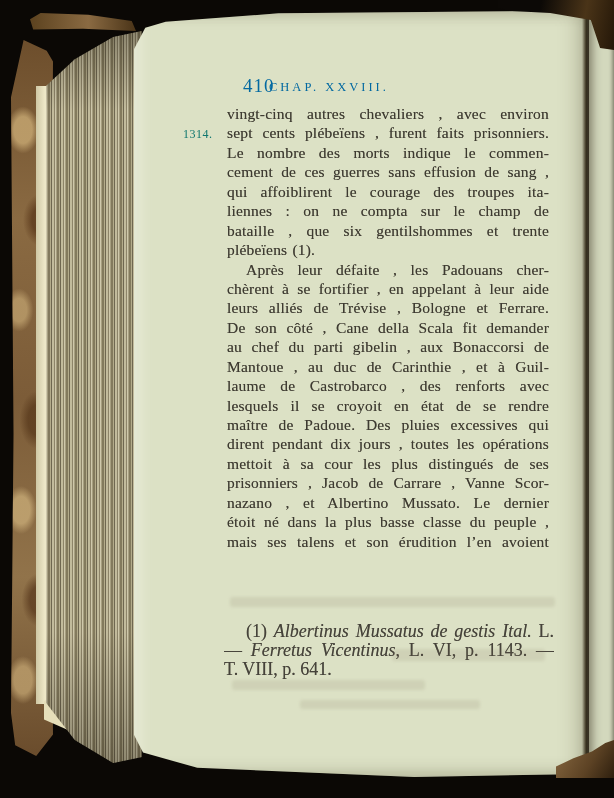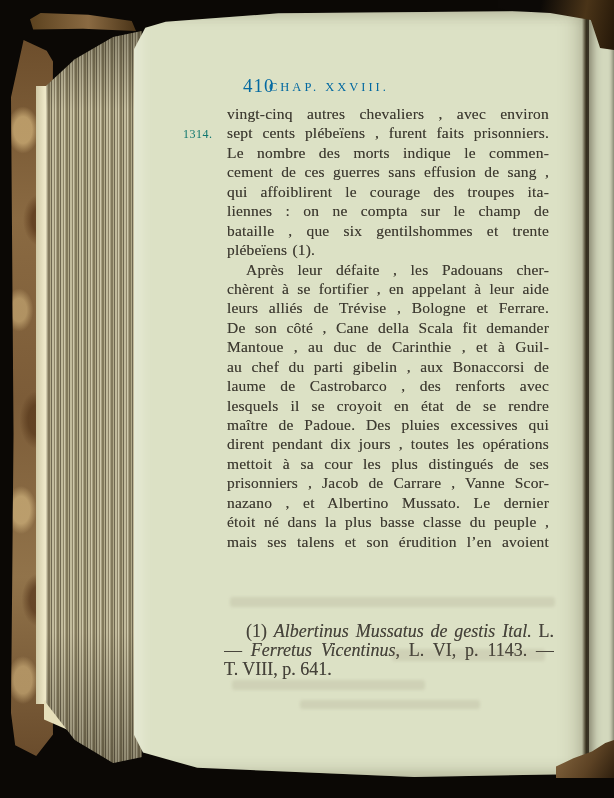--- a/index.html
+++ b/index.html
@@ -161,22 +161,22 @@
         <div class="line">Le nombre des morts indique le commen-</div>
         <div class="line">cement de ces guerres sans effusion de sang ,</div>
         <div class="line">qui affoiblirent le courage des troupes ita-</div>
         <div class="line">liennes : on ne compta sur le champ de</div>
         <div class="line">bataille , que six gentilshommes et trente</div>
         <div class="line nj">plébeïens (1).</div>
         <div class="line ind">Après leur défaite , les Padouans cher-</div>
         <div class="line">chèrent à se fortifier , en appelant à leur aide</div>
         <div class="line">leurs alliés de Trévise , Bologne et Ferrare.</div>
         <div class="line">De son côté , Cane della Scala fit demander</div>
+        <div class="line">au chef du parti gibelin , aux Bonaccorsi de</div>
         <div class="line">Mantoue , au duc de Carinthie , et à Guil-</div>
-        <div class="line">au chef du parti gibelin , aux Bonaccorsi de</div>
         <div class="line">laume de Castrobarco , des renforts avec</div>
         <div class="line">lesquels il se croyoit en état de se rendre</div>
         <div class="line">maître de Padoue. Des pluies excessives qui</div>
         <div class="line">dirent pendant dix jours , toutes les opérations</div>
         <div class="line">mettoit à sa cour les plus distingués de ses</div>
         <div class="line">prisonniers , Jacob de Carrare , Vanne Scor-</div>
         <div class="line">nazano , et Albertino Mussato. Le dernier</div>
         <div class="line">étoit né dans la plus basse classe du peuple ,</div>
         <div class="line">mais ses talens et son érudition l’en avoient</div>
       </div>

